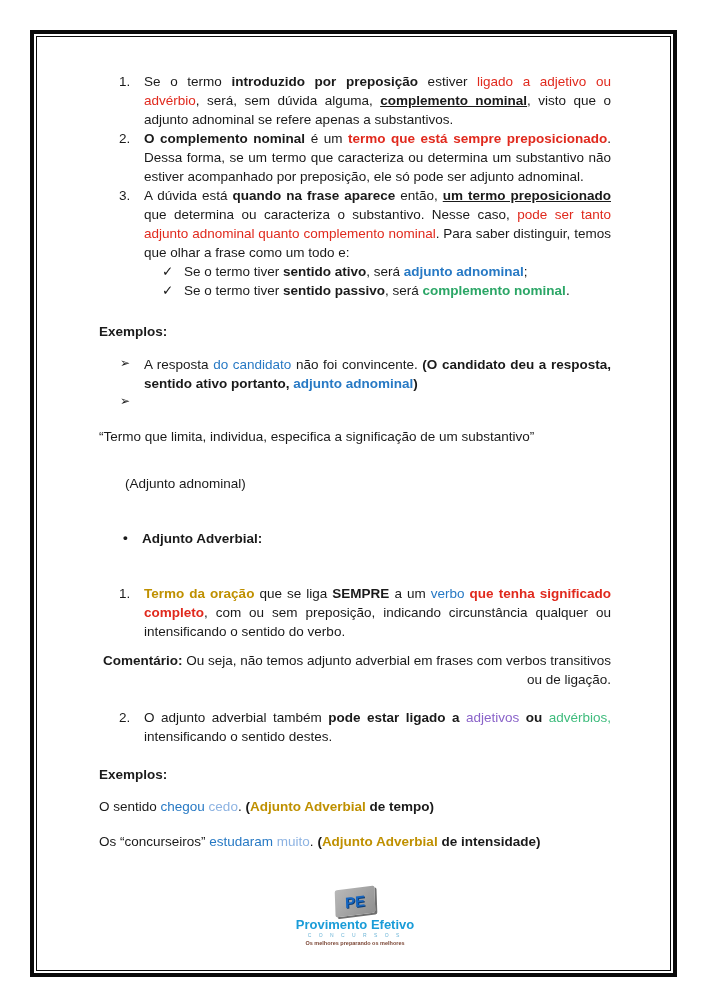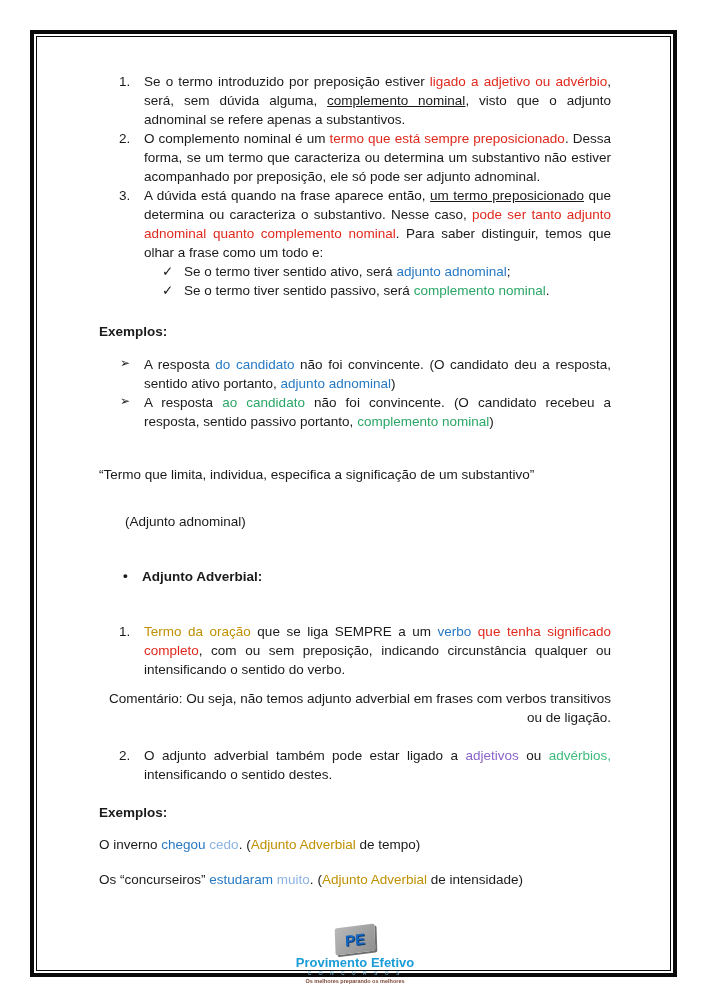--- a/index.html
+++ b/index.html
@@ -16,21 +16,21 @@
   *{margin:0;padding:0;box-sizing:border-box;}
   html,body{width:707px;height:1000px;background:#fff;}
   body{font-family:"Liberation Sans","DejaVu Sans",sans-serif;color:var(--ink);
        font-size:13.5px;line-height:19px;position:relative;overflow:hidden;}
 
   .frame-outer{position:absolute;left:30px;top:30px;right:30px;bottom:23px;border:4px solid #0a0a0a;}
   .frame-inner{position:absolute;left:2px;top:2px;right:2px;bottom:2px;border:1.5px solid #0a0a0a;}
   .content{position:absolute;left:0;top:0;right:0;bottom:0;padding:35px 59px 0 62px;}
 
   
-  .b{font-weight:normal;}
+  .b{font-weight:bold;}
   .u{text-decoration:underline;}
   .red{color:var(--red);}
   .blue{color:var(--blue);}
   .green{color:var(--green);}
   .lgreen{color:var(--lgreen);}
   .gold{color:var(--gold);text-align:center;}
   .purple{color:var(--purple);}
   .lblue{color:var(--lblue);}
 
   .li{position:relative;padding-left:45px;text-align:justify;}
@@ -93,21 +93,20 @@
 
       <div class="heading">Exemplos:</div>
 
       <div class="ex1-items">
         <div class="arrow">
           <span class="marker">➢</span>
           <span><span>A resposta </span><span class="blue">do candidato</span><span> não foi convincente. </span><span class="b">(O candidato deu a resposta, sentido ativo portanto, </span><span class="b blue">adjunto adnominal</span><span class="b">)</span></span>
         </div>
         <div class="arrow">
           <span class="marker">➢</span>
-          <span><span>A resposta </span><span class="green">ao candidato</span><span> não foi convincente. </span><span class="b">(O candidato recebeu a resposta, sentido passivo portanto, </span><span class="b green">complemento nominal</span><span class="b">)</span></span>
         </div>
       </div>
 
       <div class="quote">“Termo que limita, individua, especifica a significação de um substantivo”</div>
       <div class="quote-caption">(Adjunto adnominal)</div>
 
       <div class="section-title">
         <span class="bullet">•</span>
         <span>Adjunto Adverbial:</span>
       </div>
@@ -118,21 +117,21 @@
           <span><span class="b gold">Termo da oração</span><span> que se liga </span><span class="b">SEMPRE</span><span> a um </span><span class="blue">verbo</span><span> </span><span class="b red">que tenha significado completo</span><span>, com ou sem preposição, indicando circunstância qualquer ou intensificando o sentido do verbo.</span></span>
         </div>
         <div class="comment"><span class="b">Comentário:</span><span> Ou seja, não temos adjunto adverbial em frases com verbos transitivos ou de ligação.</span></div>
         <div class="li list2-item2">
           <span class="marker">2.</span>
           <span><span>O adjunto adverbial também </span><span class="b">pode estar ligado a </span><span class="purple">adjetivos</span><span> </span><span class="b">ou</span><span> </span><span class="lgreen">advérbios,</span><span> intensificando o sentido destes.</span></span>
         </div>
       </div>
 
       <div class="heading heading2">Exemplos:</div>
-      <div class="sent1"><span>O inverno </span><span class="blue">chegou</span><span> </span><span class="lblue">cedo</span><span>. </span><span class="b">(</span><span class="b gold">Adjunto Adverbial</span><span class="b"> de tempo)</span></div>
+      <div class="sent1"><span>O sentido </span><span class="blue">chegou</span><span> </span><span class="lblue">cedo</span><span>. </span><span class="b">(</span><span class="b gold">Adjunto Adverbial</span><span class="b"> de tempo)</span></div>
       <div class="sent2"><span>Os “concurseiros” </span><span class="blue">estudaram</span><span> </span><span class="lblue">muito</span><span>. </span><span class="b">(</span><span class="b gold">Adjunto Adverbial</span><span class="b"> de intensidade)</span></div>
 
       <div class="logo">
         <div class="logo-icon">PE</div>
         <div class="logo-name">Provimento Efetivo</div>
         <div class="logo-sub">C O N C U R S O S</div>
         <div class="logo-tagline">Os melhores preparando os melhores</div>
       </div>
 
     </div>

